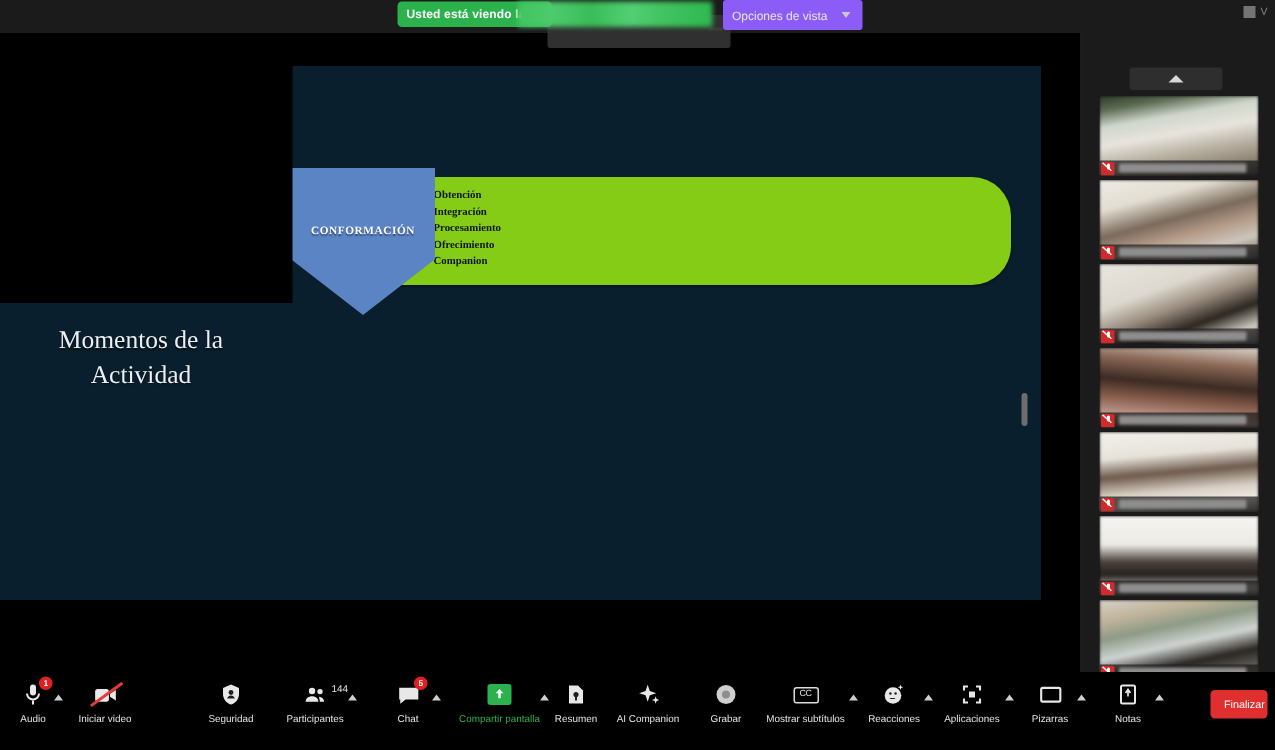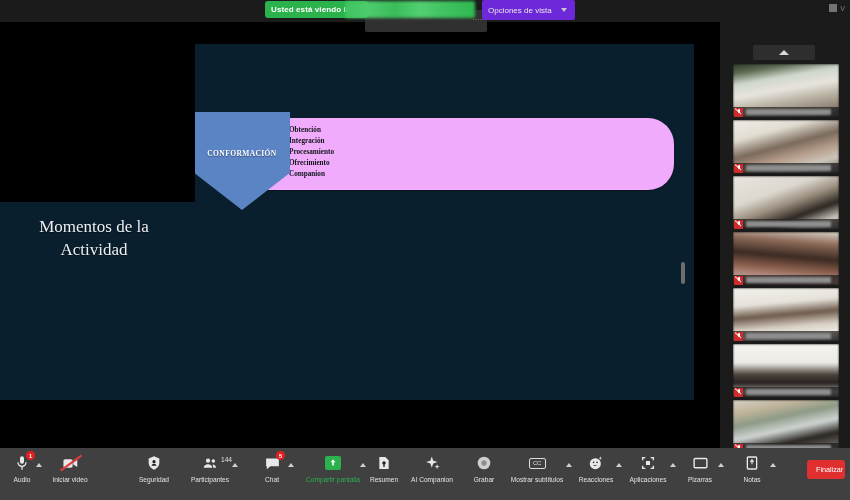--- a/index.html
+++ b/index.html
@@ -43,21 +43,21 @@
     position: absolute; left: 345px; top: 1px;
     width: 130px; height: 17px;
     background: linear-gradient(92deg,#3fc35f 0%, #4ecb6d 18%, #39bd58 38%, #52cf72 58%, #3ec15e 78%, #2fb850 100%);
     border-radius: 2px;
     filter: blur(1.6px);
   }
   .view-options {
     position: absolute; left: 482px; top: 0px;
     height: 20px;
     display: flex; align-items: center; gap: 9px;
-    background: #6d28d9;
+    background: #8b5cf6;
     padding: 0 8px 0 6px;
     border-radius: 2px;
   }
   .view-options-label {
     color: #e6e6e6; font-size: 8px;
   }
   .chev-sm {
     width: 0; height: 0;
     border-left: 3.5px solid transparent;
     border-right: 3.5px solid transparent;
@@ -130,21 +130,21 @@
     font-weight: bold;
     letter-spacing: 0.4px;
     text-align: center;
     line-height: 1.25;
     z-index: 2;
     padding-bottom: 14px;
     text-shadow: 0 1px 1px rgba(0,0,0,0.45);
   }
   .card {
     position: absolute;
-    background: #f0abfc;
+    background: #84cc16;
     border-radius: 0 26px 26px 0;
     box-shadow: 0 1px 2px rgba(0,0,0,0.35);
     padding: 7px 14px 7px 12px;
   }
   .card ul { list-style: none; }
   .card li {
     color: #111418;
     font-family: "Liberation Serif", serif;
     font-size: 7.2px;
     font-weight: bold;
@@ -251,21 +251,21 @@
     flex: 1 1 auto;
     margin-right: 8px;
     border-radius: 1px;
     filter: blur(0.9px);
   }
 
   
   .toolbar {
     position: absolute; left: 0; top: 448px;
     width: 850px; height: 52px;
-    background: #404040;
+    background: #000000;
   }
   .tb-item {
     position: absolute; top: 4px;
     display: flex; flex-direction: column; align-items: center;
     width: 56px;
   }
   .tb-ic {
     position: relative;
     width: 22px; height: 22px;
     display: flex; align-items: center; justify-content: center;

